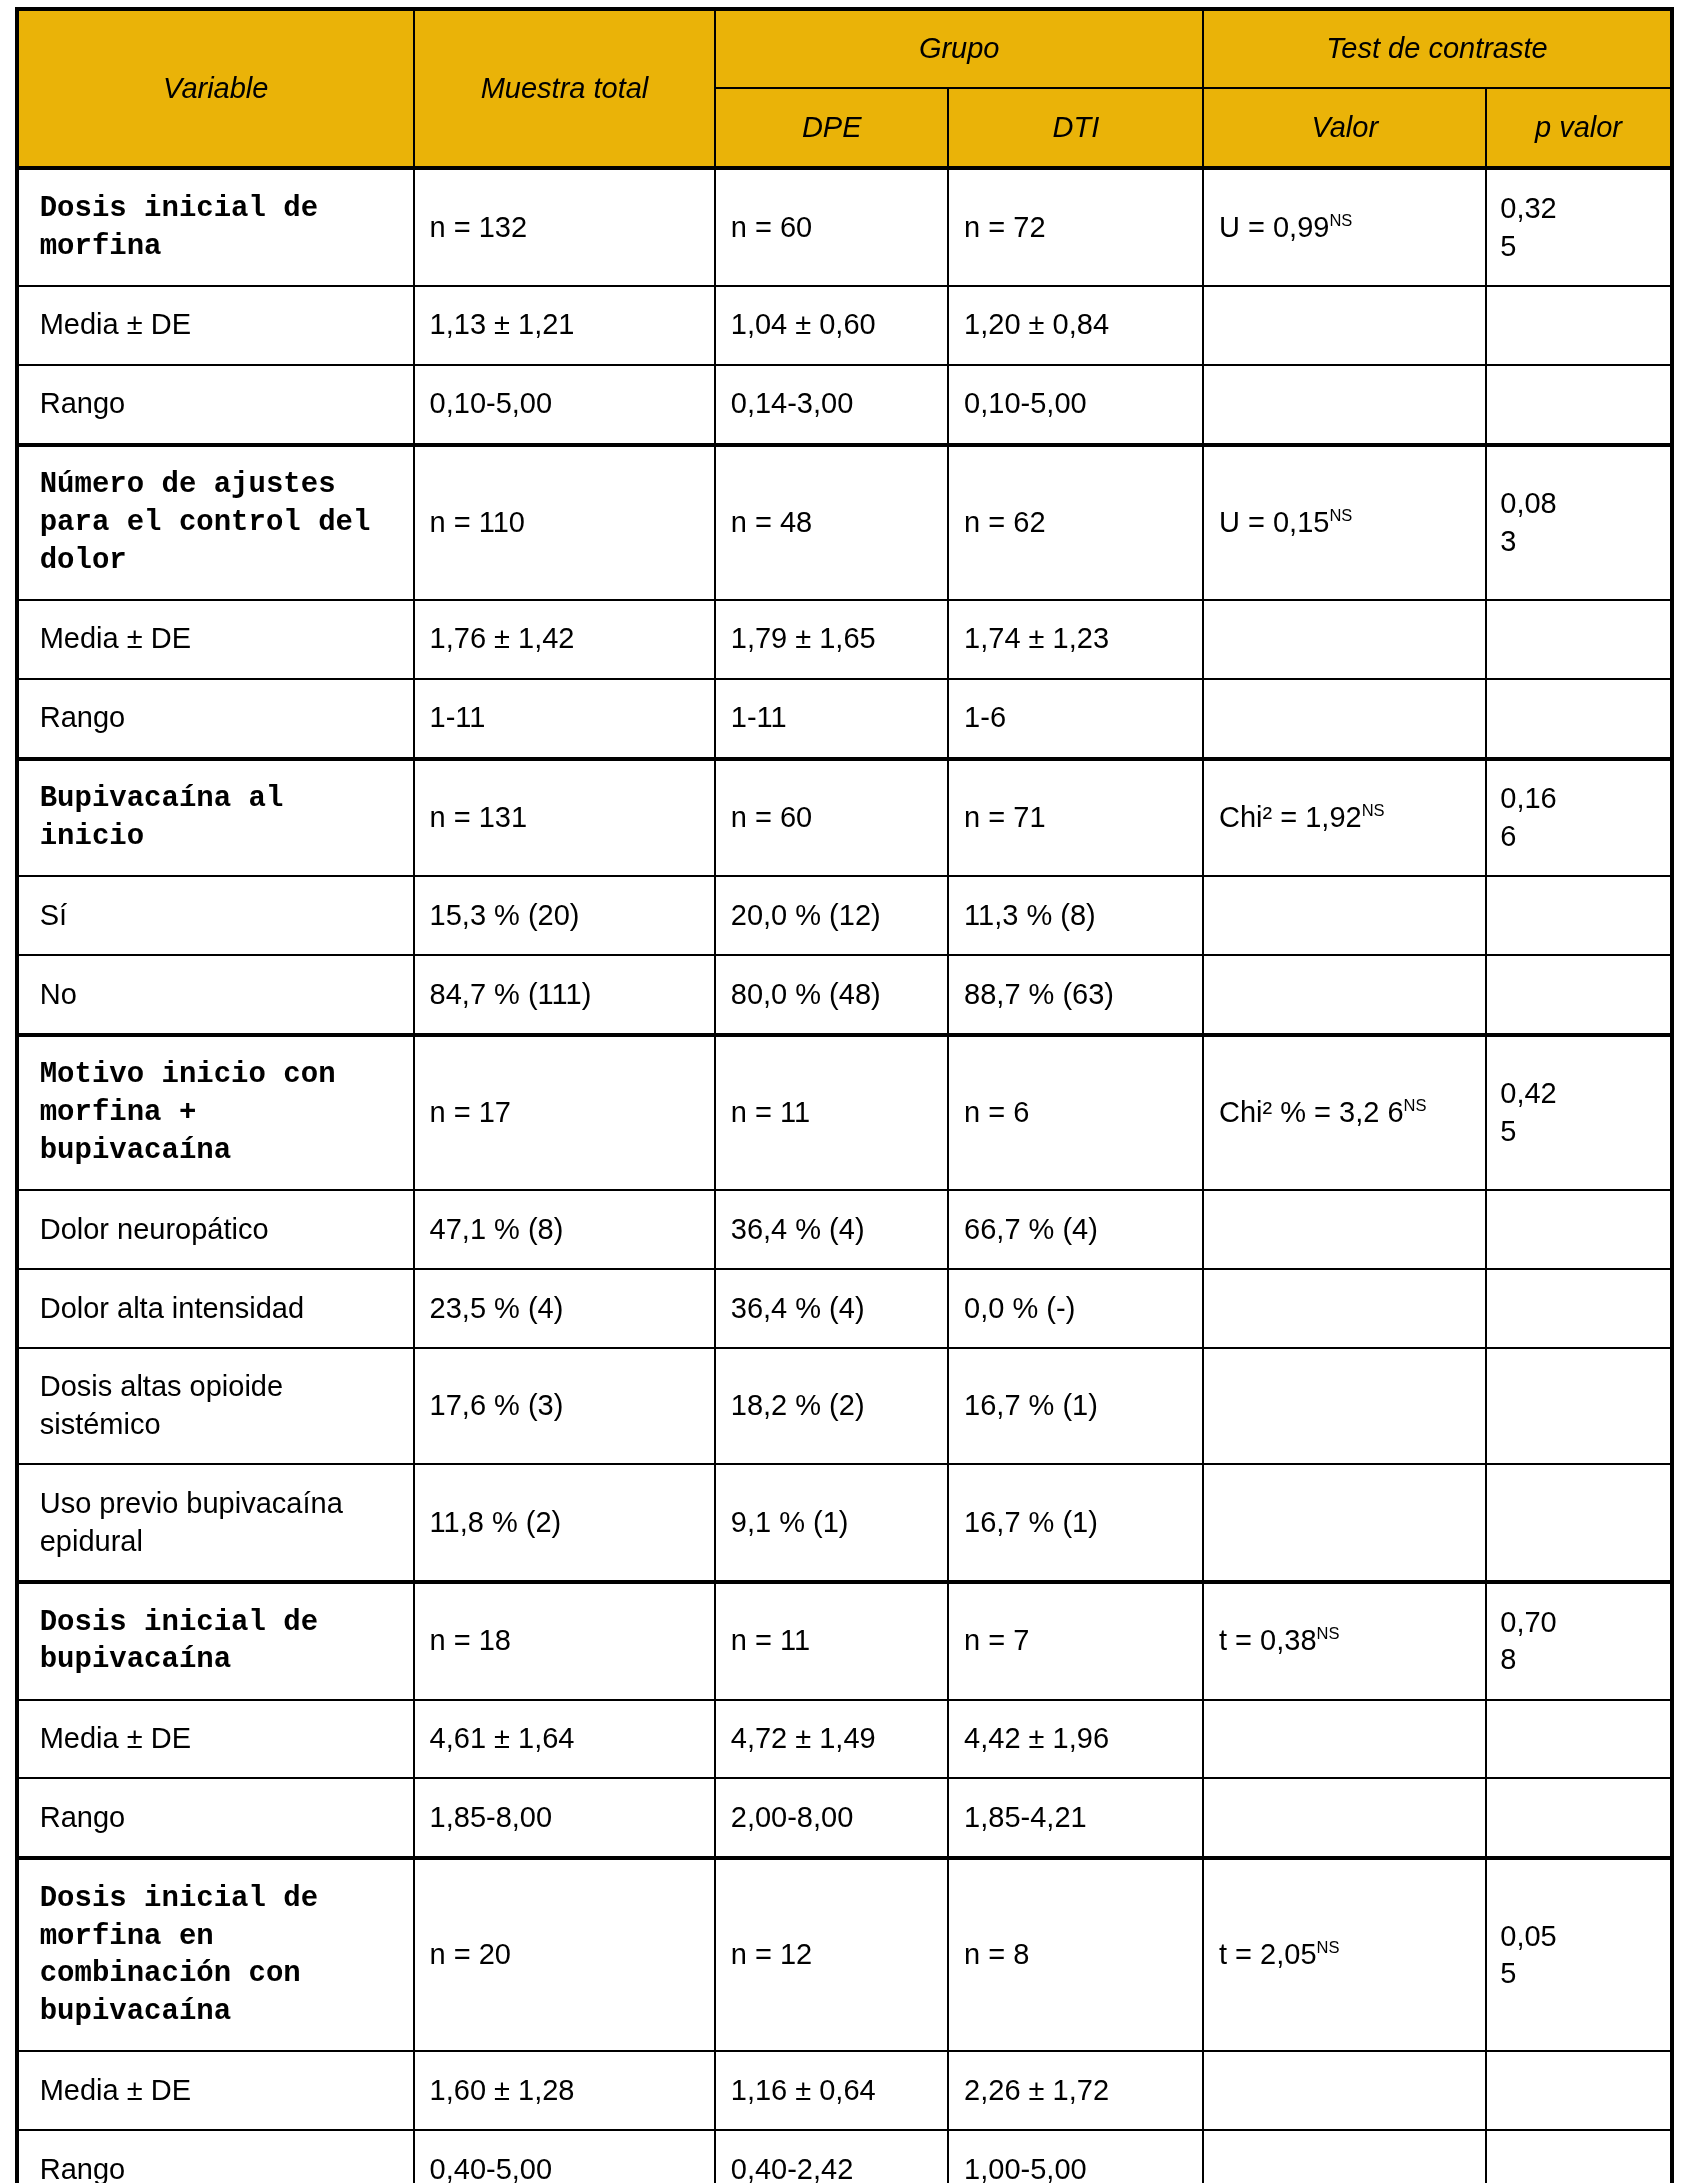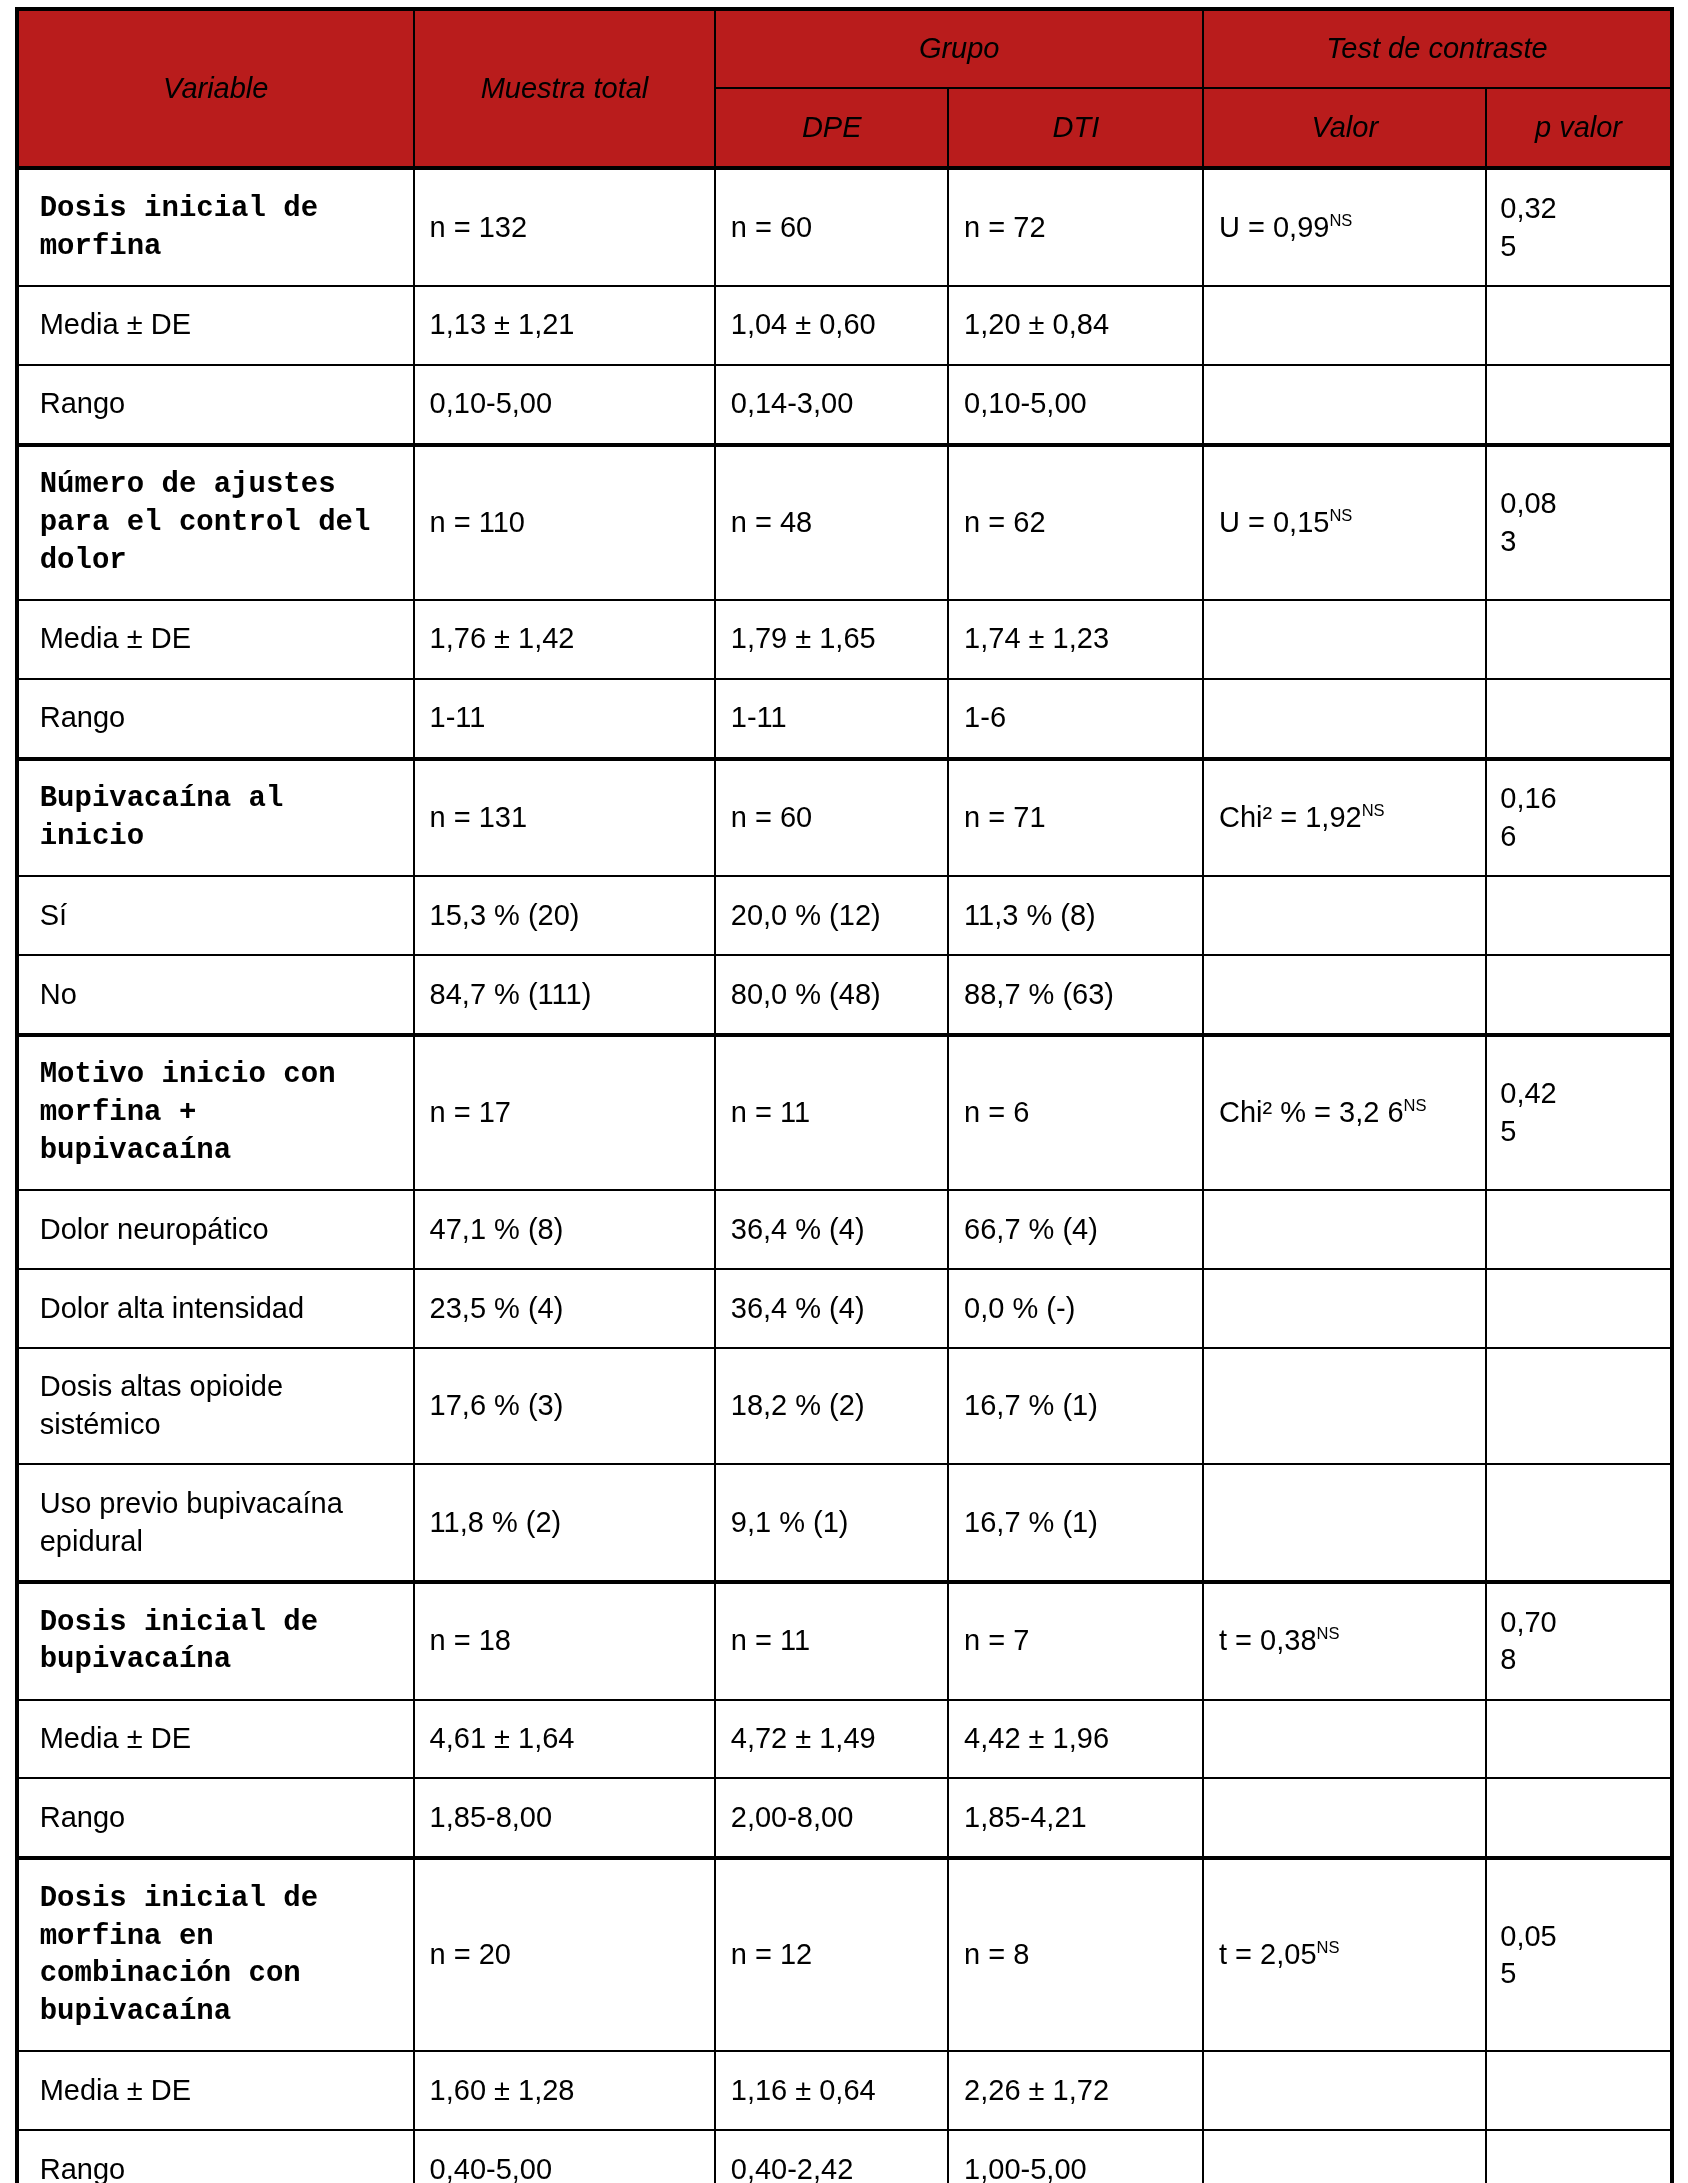--- a/index.html
+++ b/index.html
@@ -42,21 +42,21 @@
   th, td {
     border: 2.4px solid #000000;
     font-size: 29px;
     line-height: 1.3;
     padding: 19.6px 14.7px;
     vertical-align: middle;
     text-align: left;
     overflow: hidden;
   }
   thead th {
-    background: #b91c1c;
+    background: #eab308;
     font-style: italic;
     font-weight: normal;
     text-align: center;
     padding: 19.6px 8.2px;
   }
   thead th.hb {
     border-bottom-width: 4.1px;
   }
   tr.group td {
     border-top-width: 4.1px;

